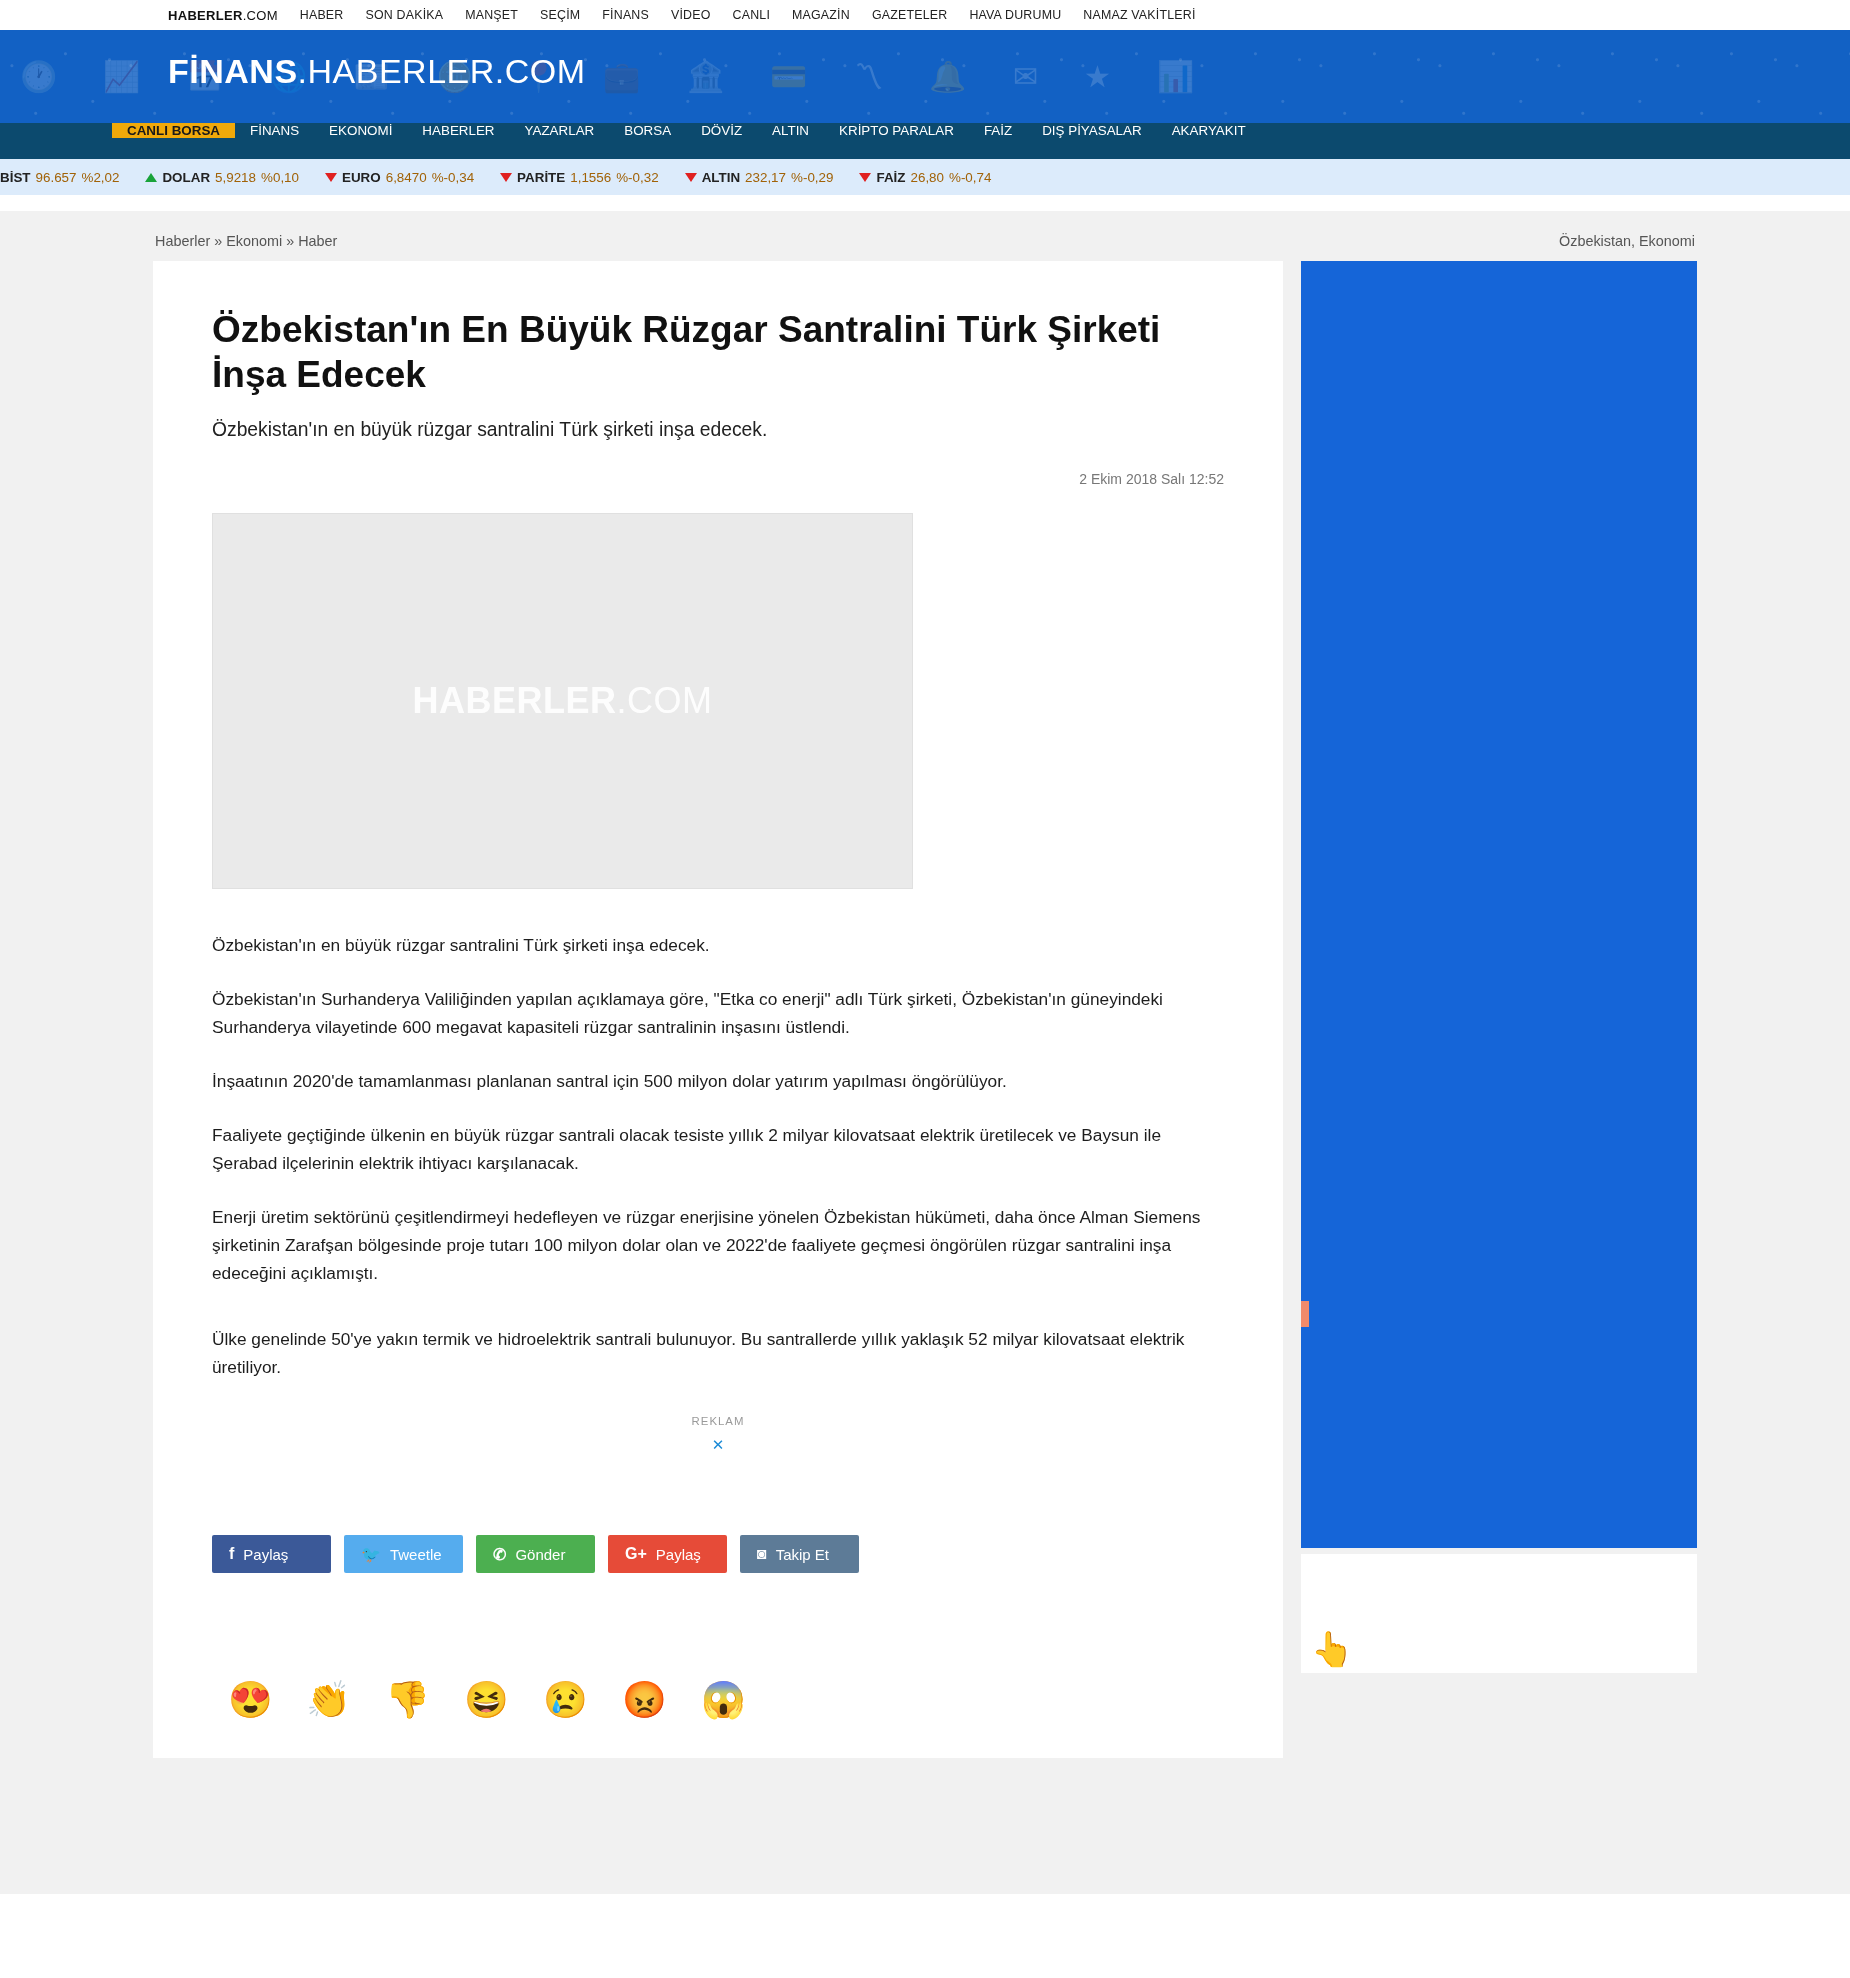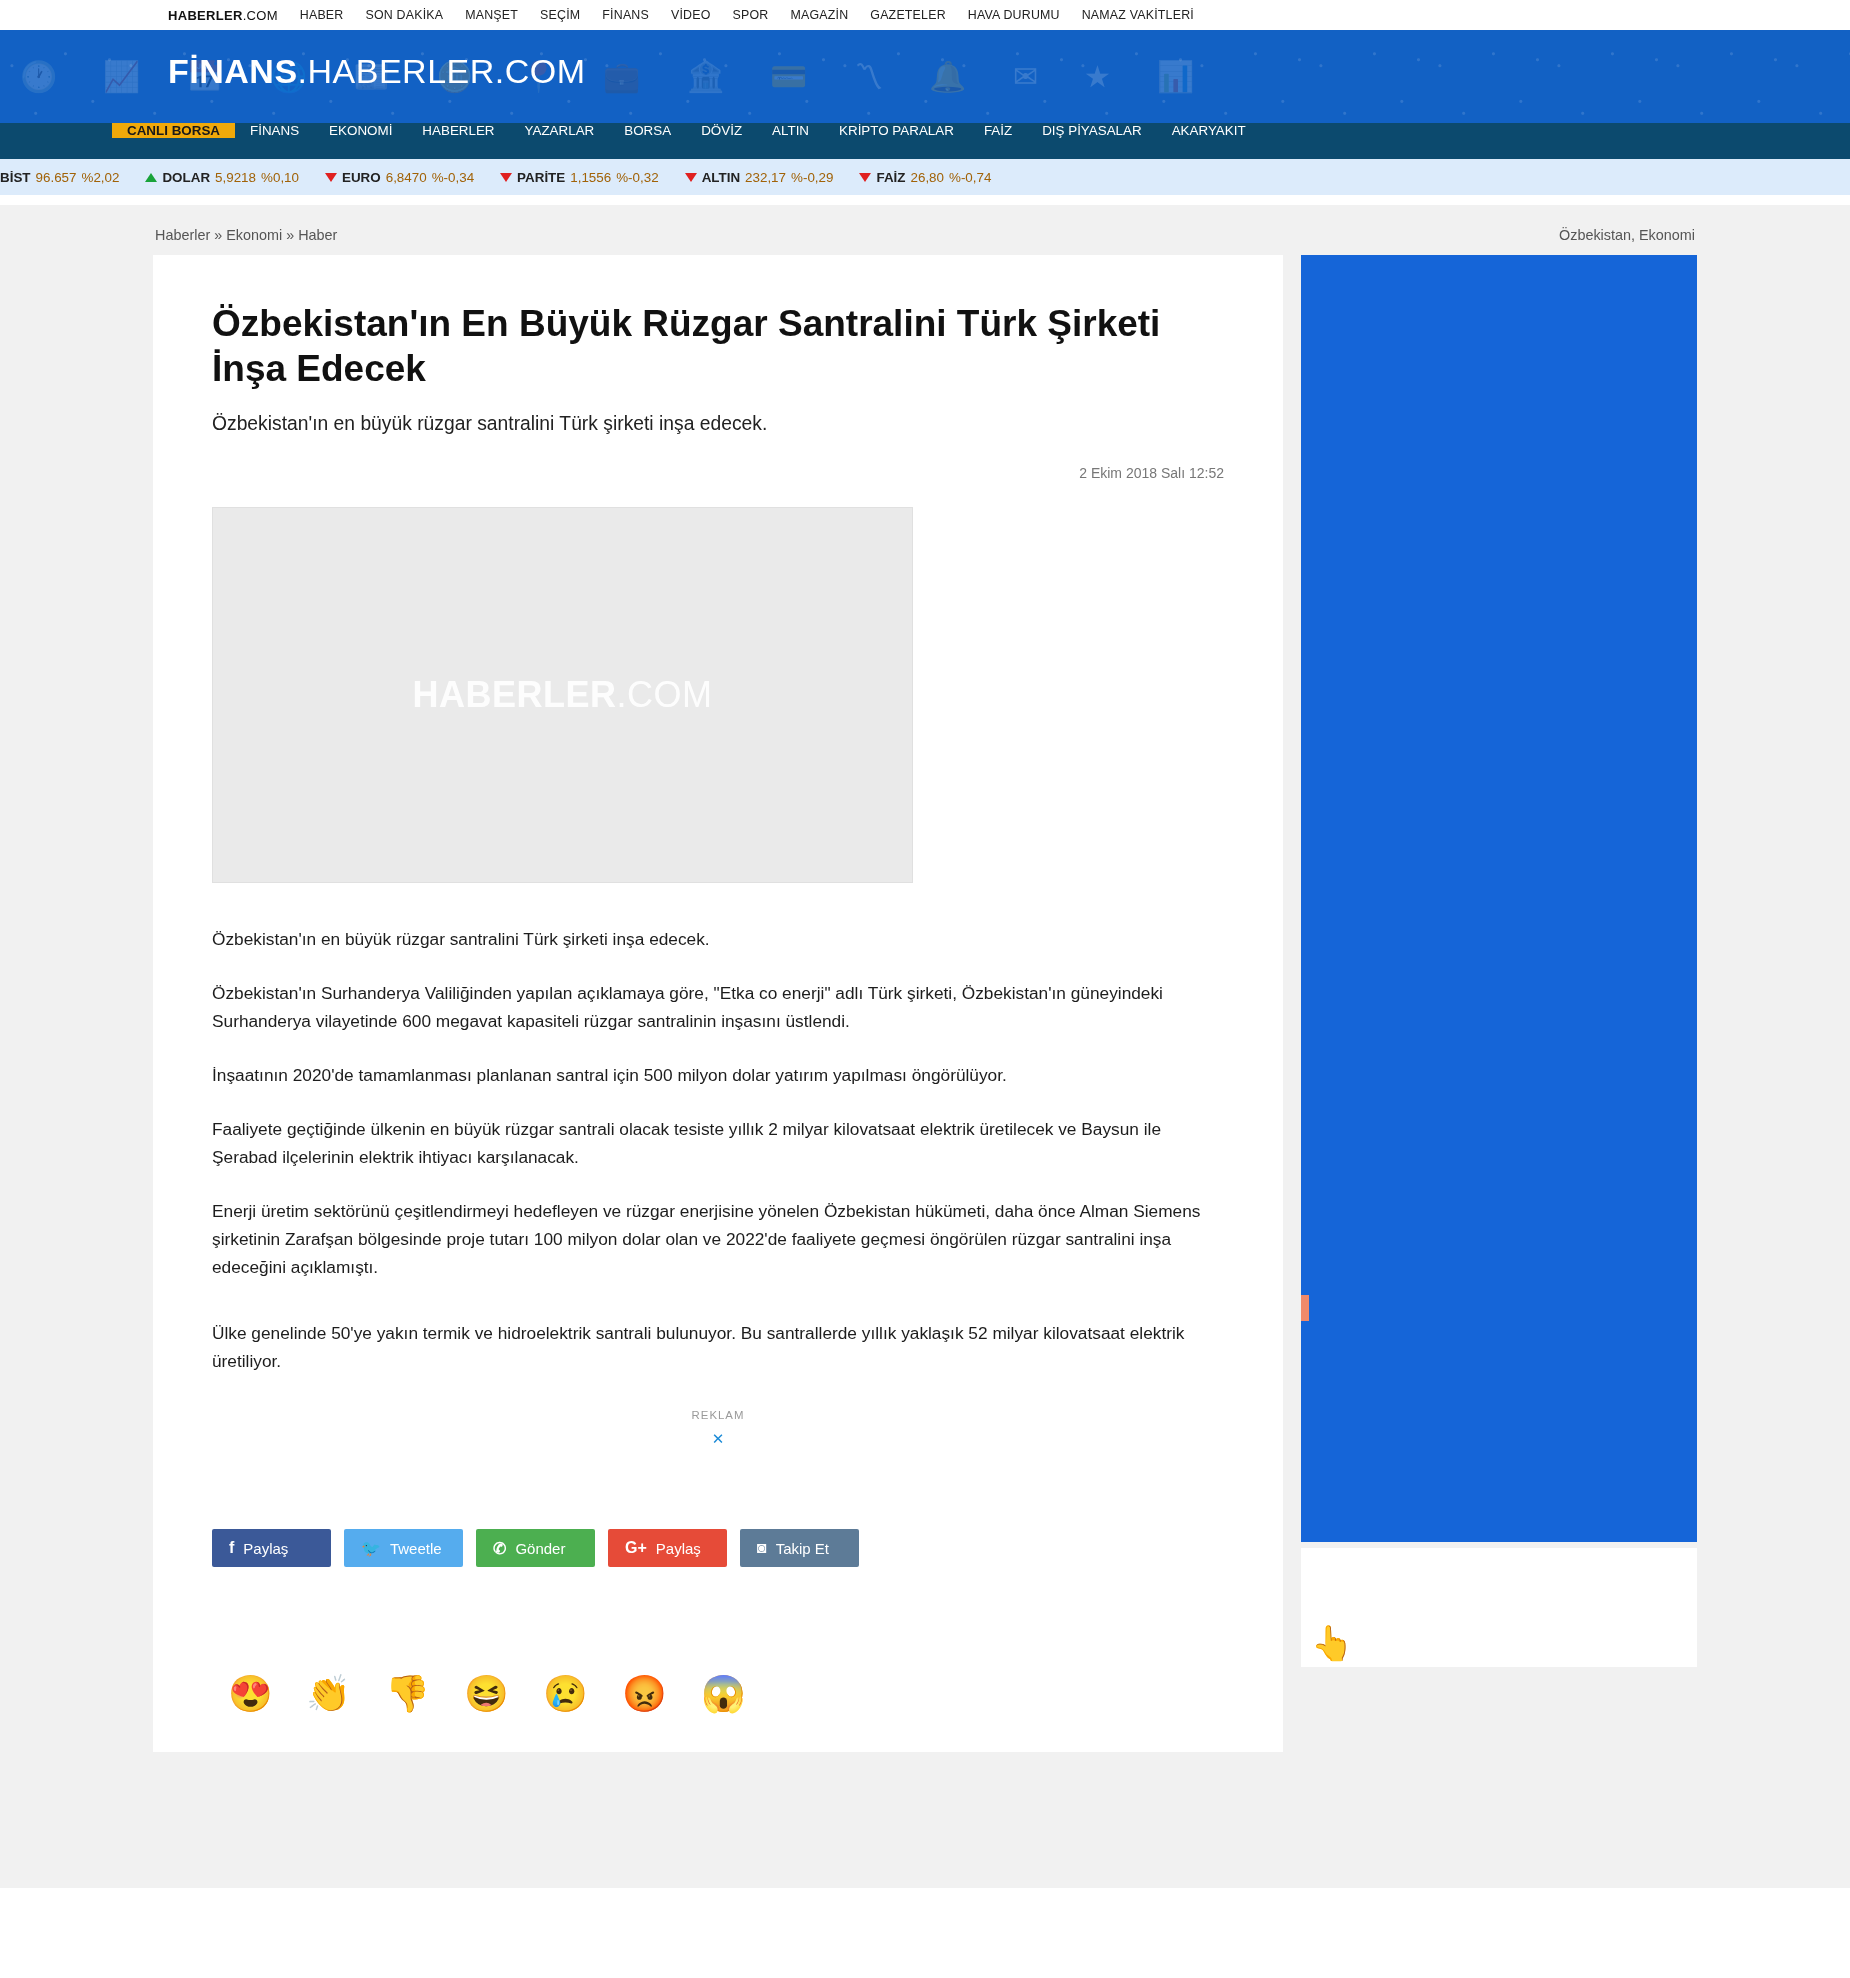--- a/index.html
+++ b/index.html
@@ -127,21 +127,21 @@
   }
 
   
   .page {
     background: #f1f1f1;
     min-height: 1683px;
     padding-bottom: 40px;
   }
   .wrap {
     width: 1544px;
-    margin: 10px auto;
+    margin: 16px auto;
     padding-top: 16px;
     display: block;
     position: relative;
   }
   .crumbrow {
     display: flex;
     justify-content: space-between;
     align-items: center;
     padding: 6px 2px 12px 2px;
     font-size: 14.4px;
@@ -288,21 +288,21 @@
 <div class="topbar">
   <span class="brand">
     <span>HABERLER</span><span class="dotcom">.COM</span>
   </span>
   <a href="#">HABER</a>
   <a href="#">SON DAKİKA</a>
   <a href="#">MANŞET</a>
   <a href="#">SEÇİM</a>
   <a href="#">FİNANS</a>
   <a href="#">VİDEO</a>
-  <a href="#">SPOR</a>
+  <a href="#">CANLI</a>
   <a href="#">MAGAZİN</a>
   <a href="#">GAZETELER</a>
   <a href="#">HAVA DURUMU</a>
   <a href="#">NAMAZ VAKİTLERİ</a>
 </div>
 
 <div class="hero">
   <div class="hero-pattern"></div>
   <div class="hero-icons">
     <span>🕐</span>

